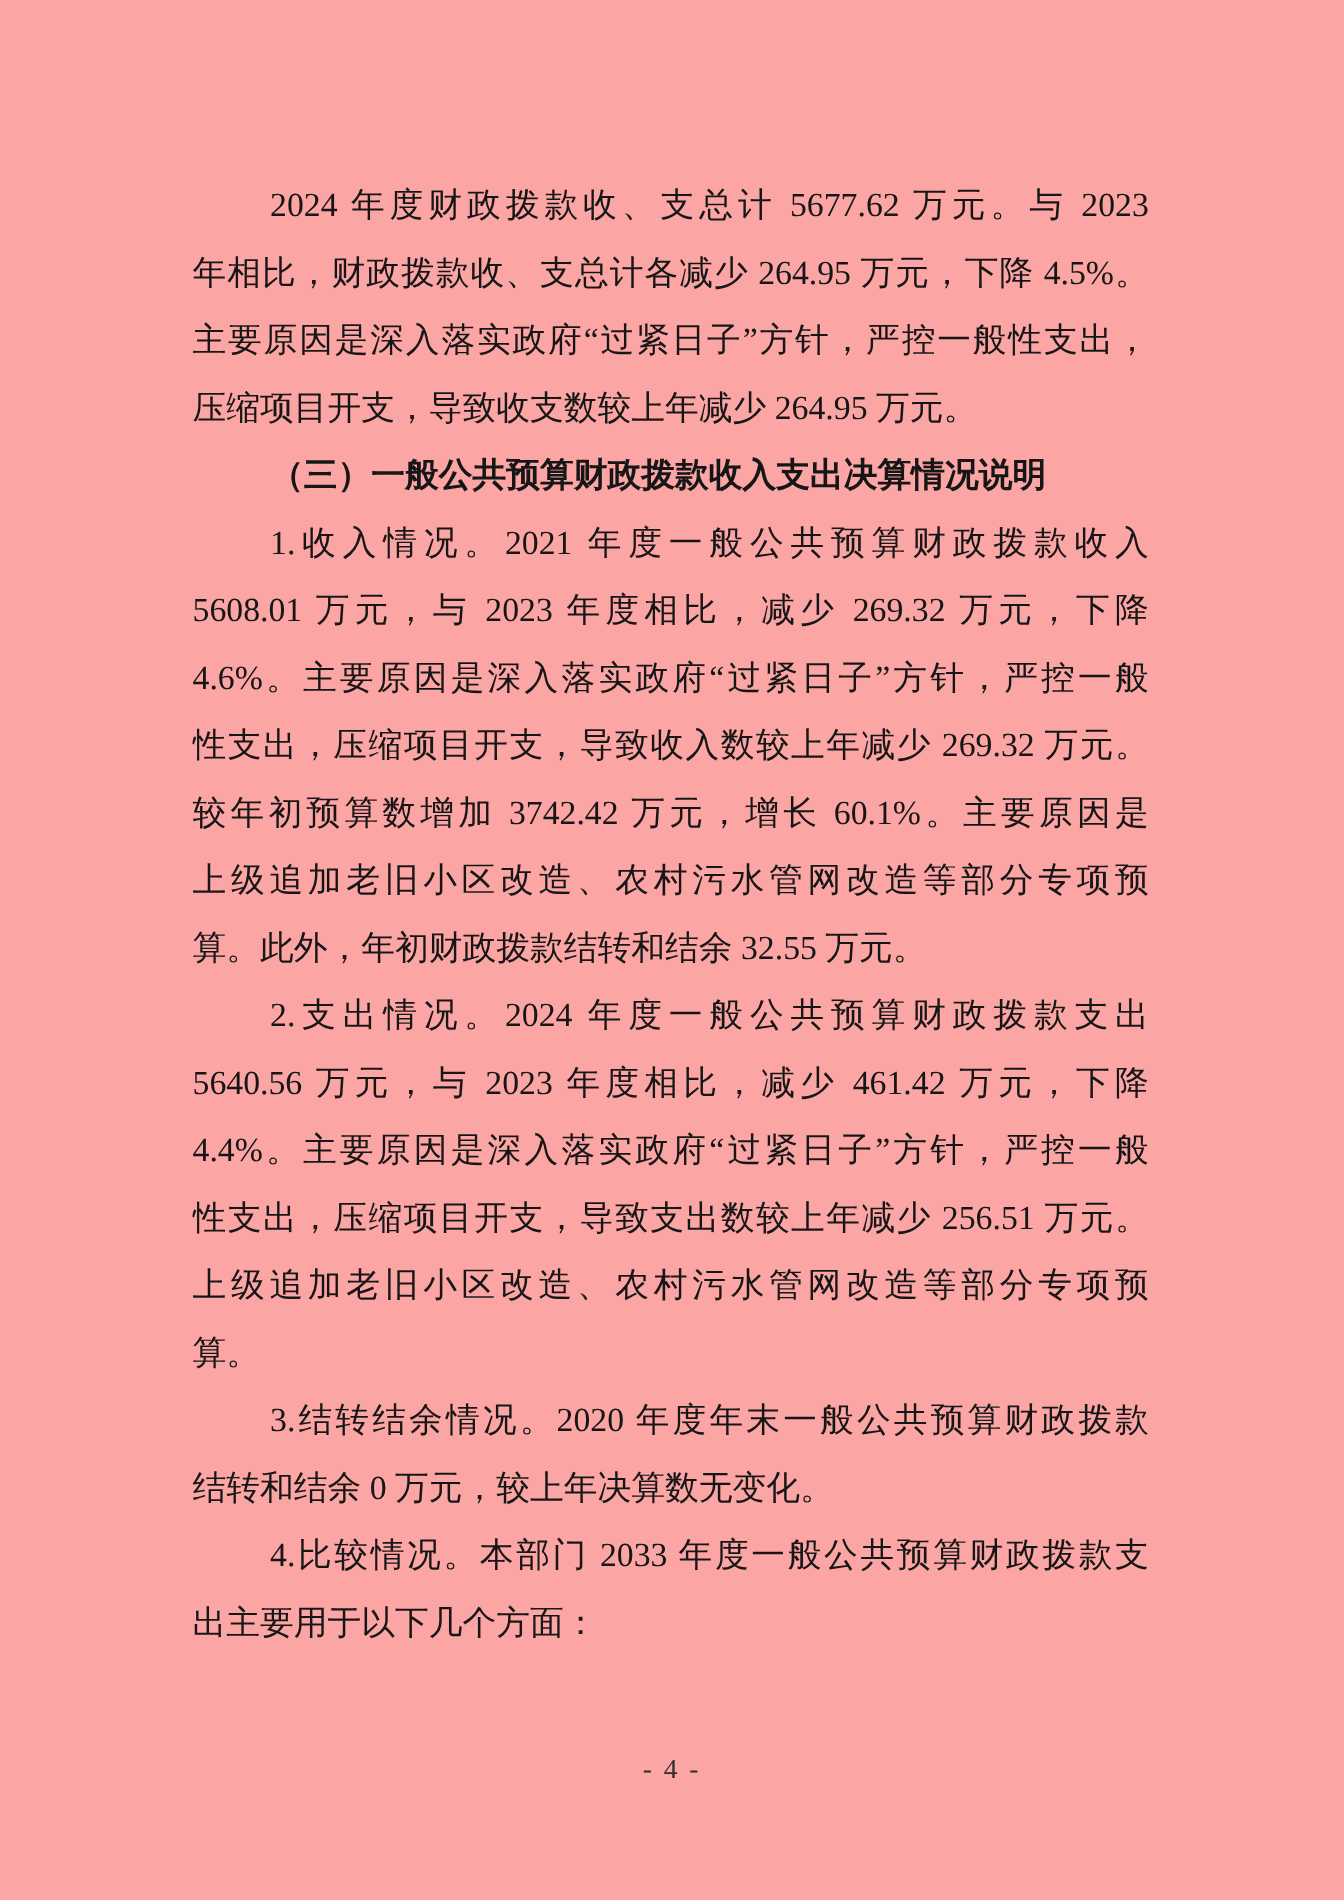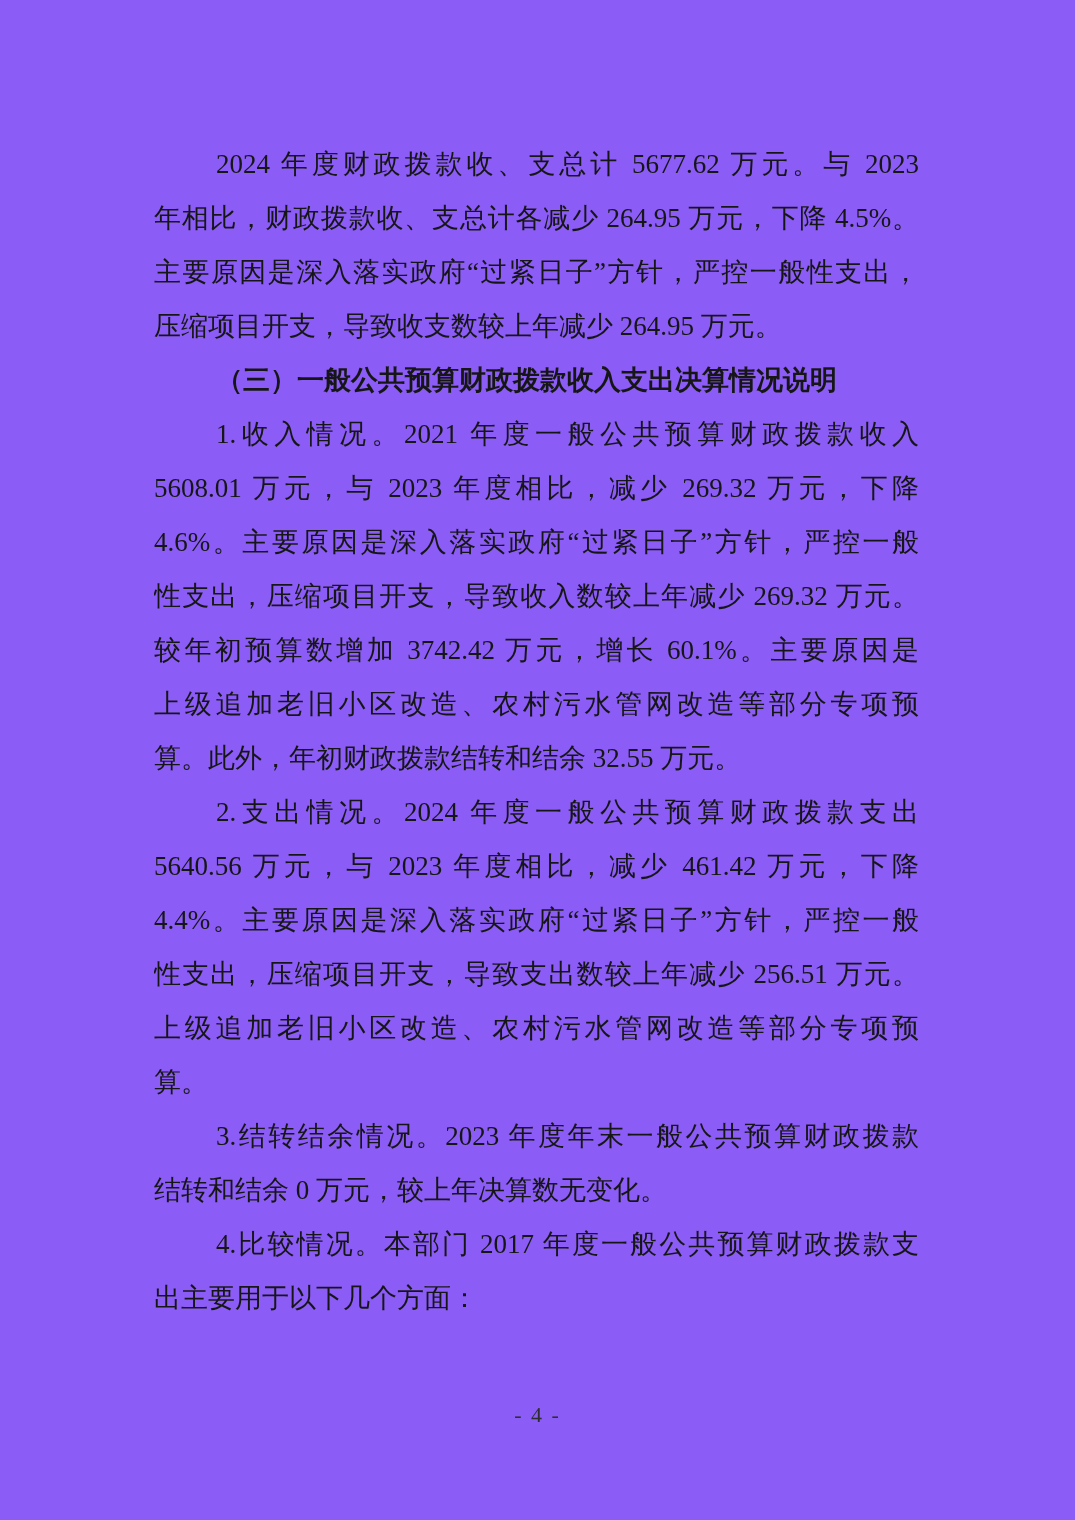--- a/index.html
+++ b/index.html
@@ -4,21 +4,21 @@
 <style>
   html, body {
     margin: 0;
     padding: 0;
     background: #ffffff;
   }
   .page {
     position: relative;
     width: 1075px;
     height: 1520px;
-    background: #8b5cf6;
+    background: #fca5a5;
     overflow: hidden;
     font-family: "Liberation Serif", "DejaVu Serif", serif;
     color: #161616;
   }
   .content {
     position: absolute;
     left: 154px;
     top: 137px;
     width: 765px;
   }
@@ -82,24 +82,24 @@
       </div>
       <div class="paragraph body">
         <div class="line fill indent">2.支出情况。2024 年度一般公共预算财政拨款支出</div>
         <div class="line fill">5640.56 万元，与 2023 年度相比，减少 461.42 万元，下降</div>
         <div class="line fill">4.4%。主要原因是深入落实政府“过紧日子”方针，严控一般</div>
         <div class="line fill">性支出，压缩项目开支，导致支出数较上年减少 256.51 万元。</div>
         <div class="line fill">上级追加老旧小区改造、农村污水管网改造等部分专项预</div>
         <div class="line">算。</div>
       </div>
       <div class="paragraph body">
-        <div class="line fill indent">3.结转结余情况。2023 年度年末一般公共预算财政拨款</div>
+        <div class="line fill indent">3.结转结余情况。2020 年度年末一般公共预算财政拨款</div>
         <div class="line">结转和结余 0 万元，较上年决算数无变化。</div>
       </div>
       <div class="paragraph body">
-        <div class="line fill indent">4.比较情况。本部门 2017 年度一般公共预算财政拨款支</div>
+        <div class="line fill indent">4.比较情况。本部门 2033 年度一般公共预算财政拨款支</div>
         <div class="line">出主要用于以下几个方面：</div>
       </div>
     </div>
   <div class="footer">
     <span class="page-number">- 4 -</span>
   </div>
 </div>
 
 </body></html>

